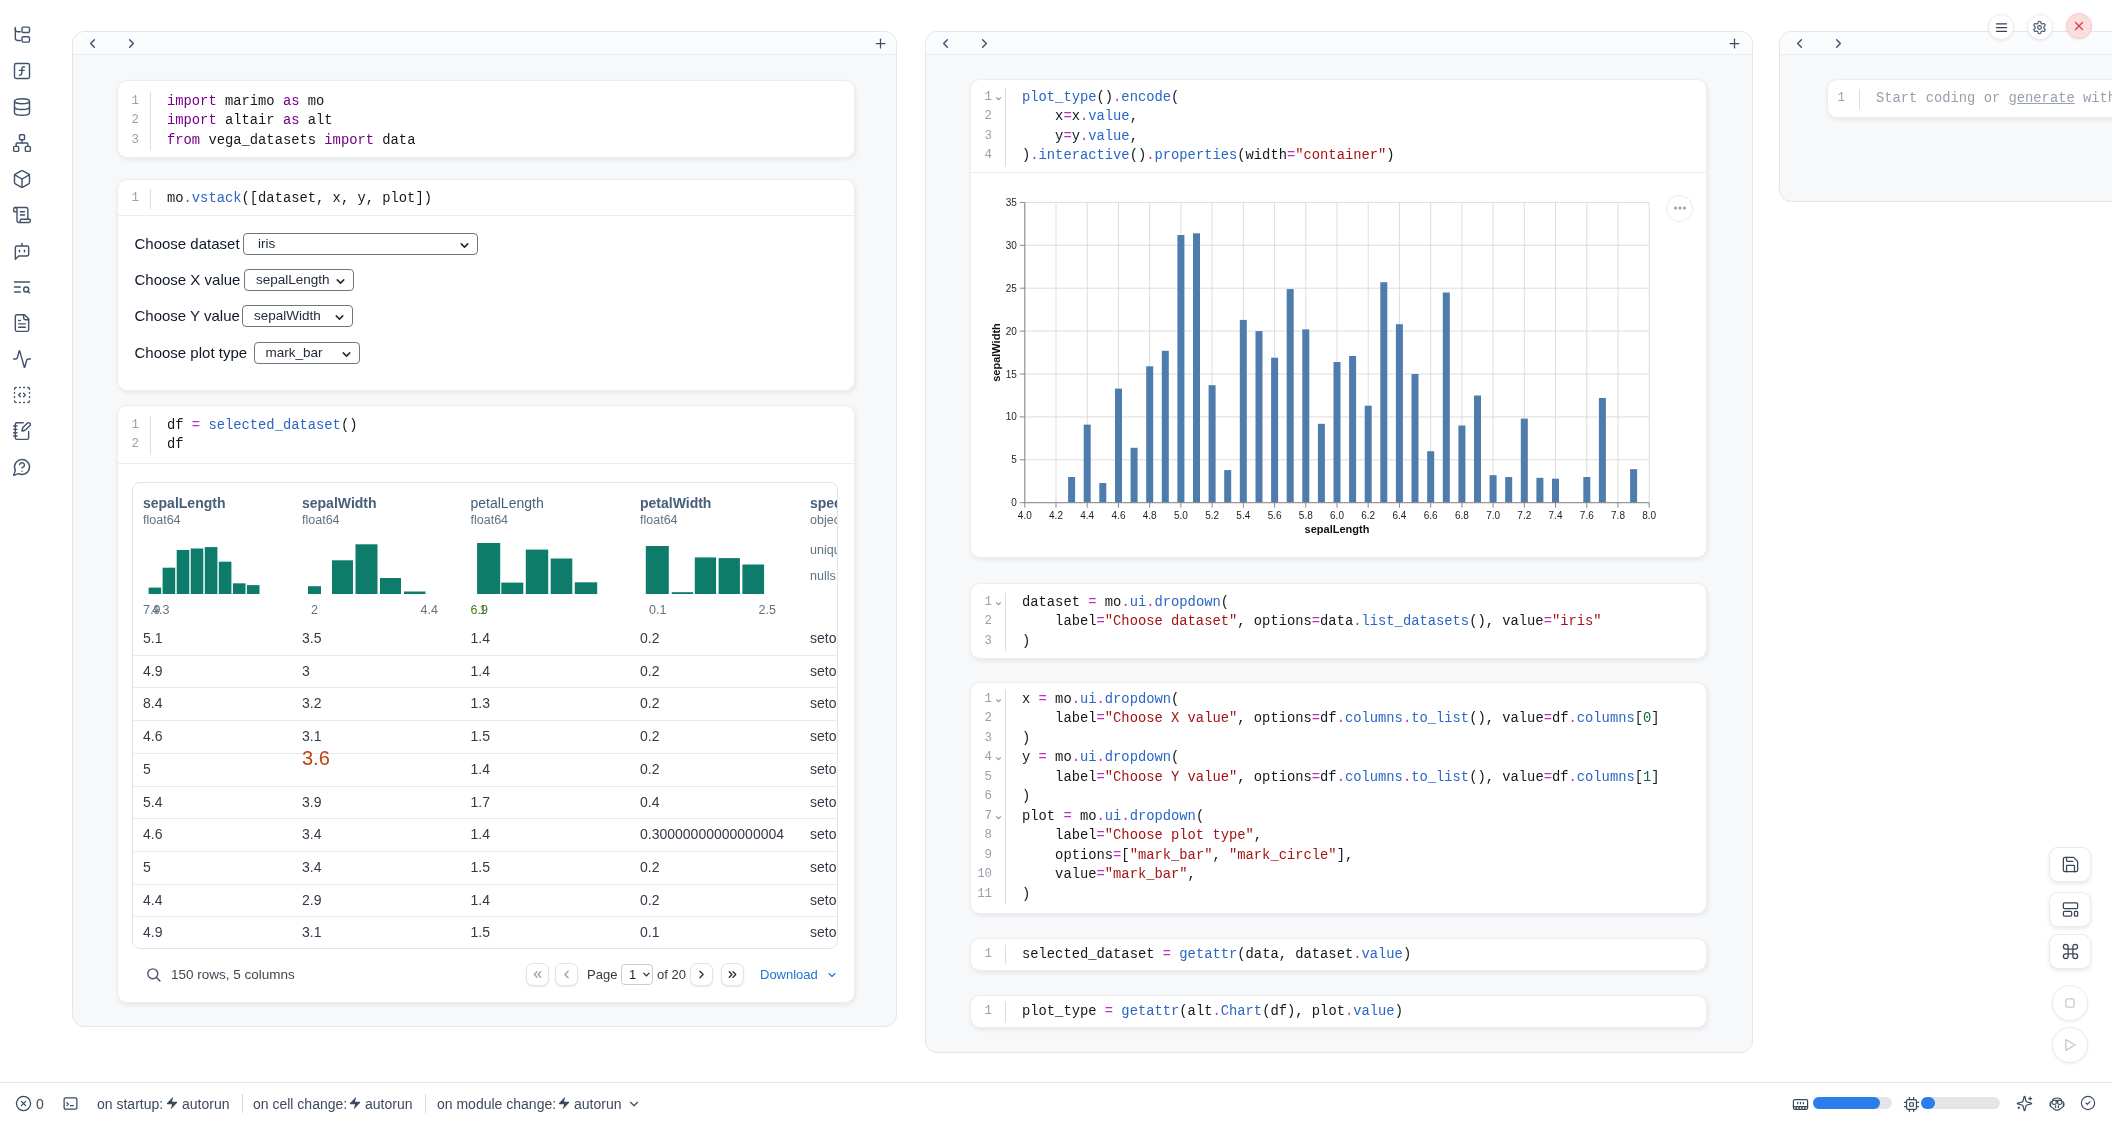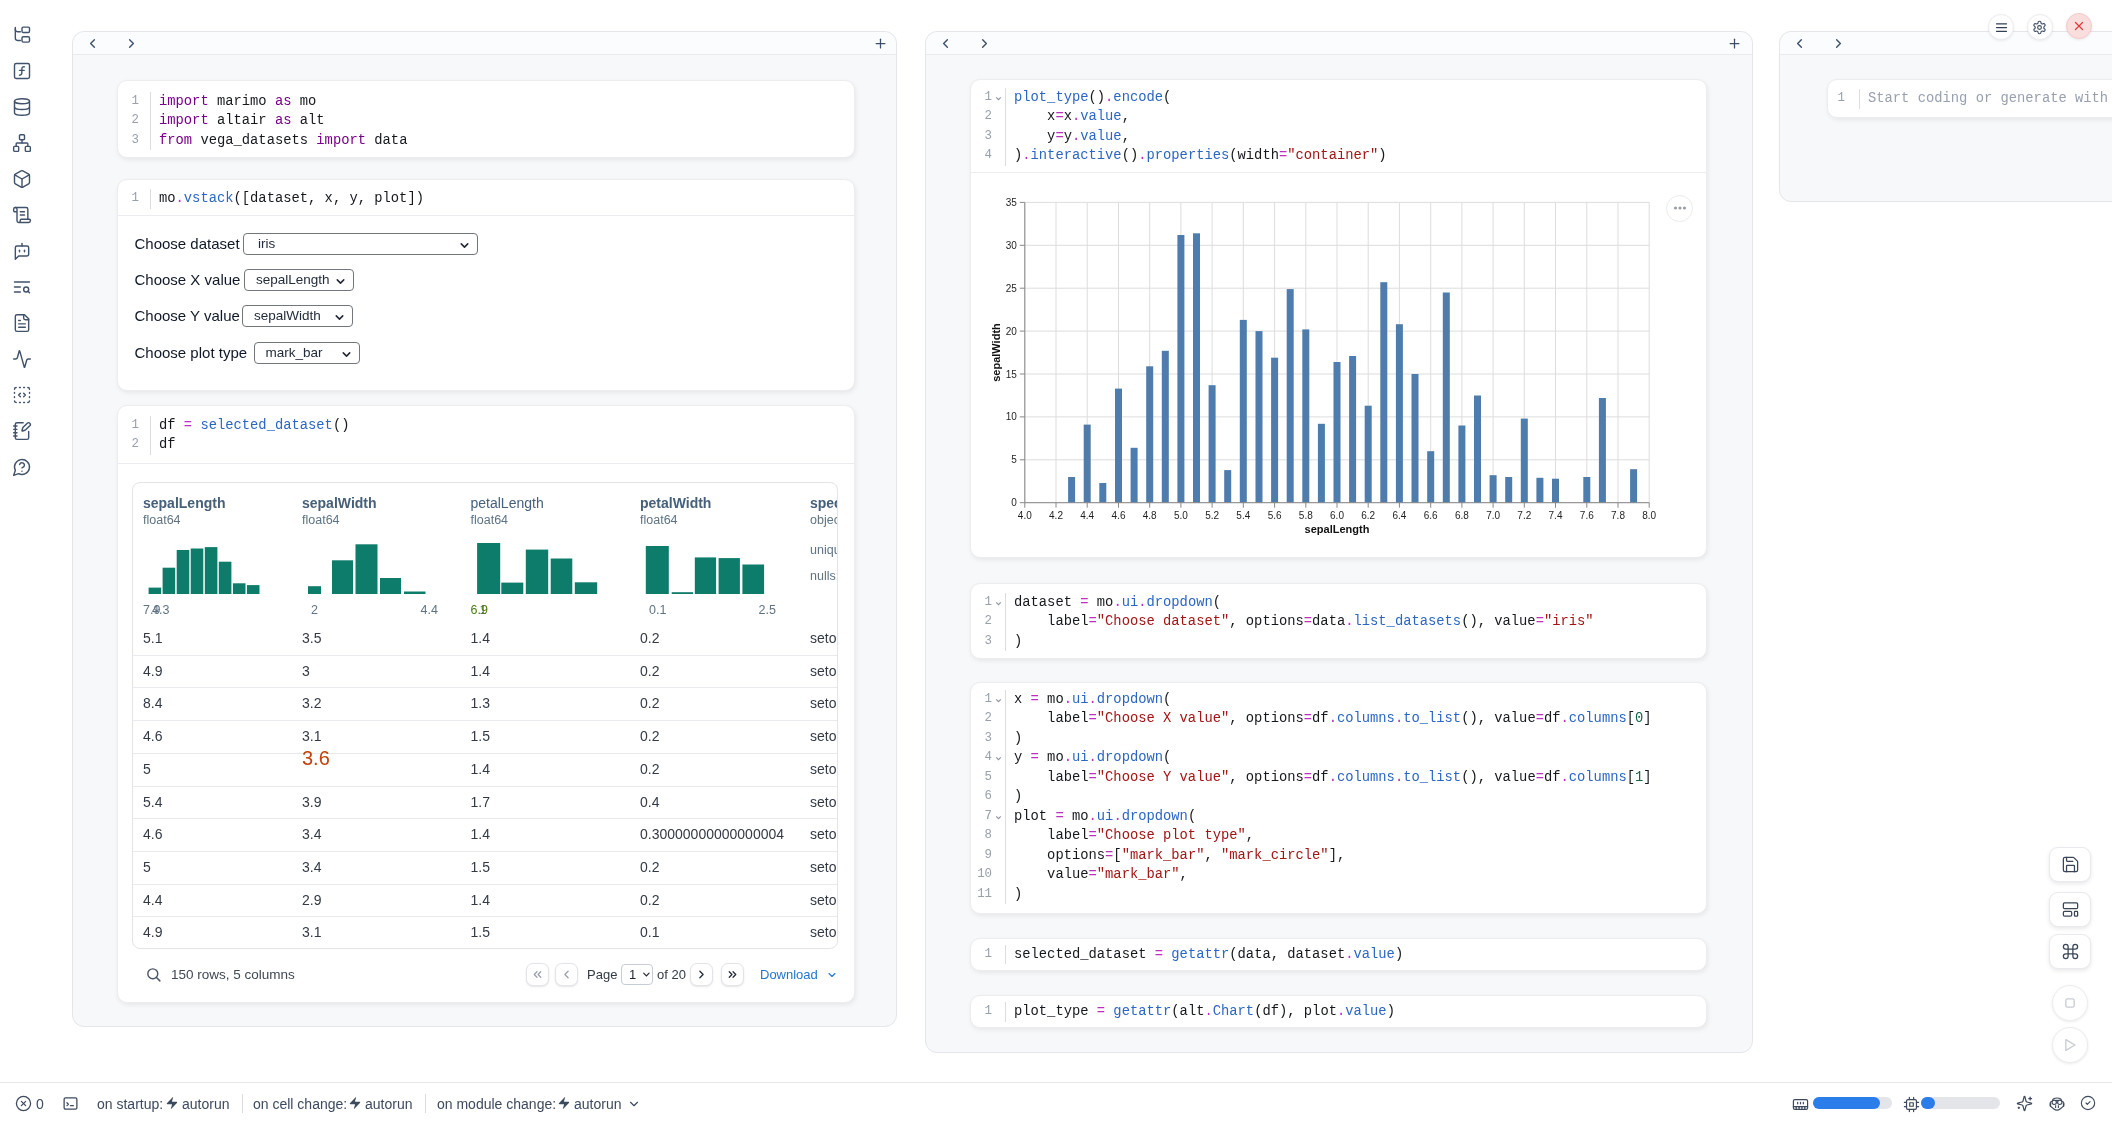--- a/index.html
+++ b/index.html
@@ -6,21 +6,21 @@
 .abs{position:absolute}
 .panel{position:absolute;background:#f7f8fa;border:1px solid #e4e6ea;border-radius:12px}
 .phead{position:absolute;left:0;right:0;top:0;height:23px;background:#fbfcfd;
  border-bottom:1px solid #e9eaee;border-radius:12px 12px 0 0}
 .cell{position:absolute;background:#fff;border:1px solid #ededf0;border-radius:10px;
  box-shadow:1px 2px 5px rgba(0,0,0,.07)}
 .code{font-family:"Liberation Mono",monospace;font-size:13.8px;line-height:19.5px;color:#15181d}
 .cl{display:flex}
 .num{flex:0 0 auto;text-align:right;color:#98a0ac;font-size:12.4px}
 .chv{flex:0 0 auto;position:relative}
-.ct{white-space:pre;padding-left:8px;border-left:1px solid #ddd}
+.ct{white-space:pre;padding-left:16px;border-left:1px solid #ddd}
 .k{color:#770088}
 .f{color:#2b66c4}
 .s{color:#a31414}
 .o{color:#bf2fbf}
 .n{color:#116644}
 svg{display:block}
 .selbox{position:absolute;height:22px;background:#fff;border:1px solid #72767d;border-radius:4px;
  font-size:13.5px;color:#232c3b;display:flex;align-items:center;padding-left:11px;
  box-shadow:inset 0 0 1px rgba(0,0,0,.05)}
 .selbox svg{position:absolute;right:6px;top:50%;margin-top:-5px}
@@ -694,21 +694,21 @@
         <span class="chv" style="width:13px"></span>
         <div class="ct">plot_type <span class="o">=</span> <span class="f">getattr</span>(alt<span class="o">.</span><span class="f">Chart</span>(df), plot<span class="o">.</span><span class="f">value</span>)</div>
       </div>
     </div>
   </div>
 <div class="cell" style="left:1827px;top:79px;width:340px;">
     <div class="code" style="padding:9px 0 8px 0">
       <div class="cl">
         <span class="num" style="width:17px">1</span>
         <span class="chv" style="width:14px"></span>
-        <div class="ct"><span style="color:#98a0af">Start coding or <span style="">generate</span> with AI.</span></div>
+        <div class="ct"><span style="color:#98a0af">Start coding or <span style="text-decoration:underline">generate</span> with AI.</span></div>
       </div>
     </div>
   </div>
 <div class="circbtn" style="left:1988px;top:14px;width:26px;height:26px">
     <svg width="15" height="15" viewBox="0 0 24 24" fill="none" stroke="#333f52" stroke-width="2" stroke-linecap="round" stroke-linejoin="round">
       <path d="M4 6h16"></path>
       <path d="M4 12h16"></path>
       <path d="M4 18h16"></path>
     </svg>
   </div>

